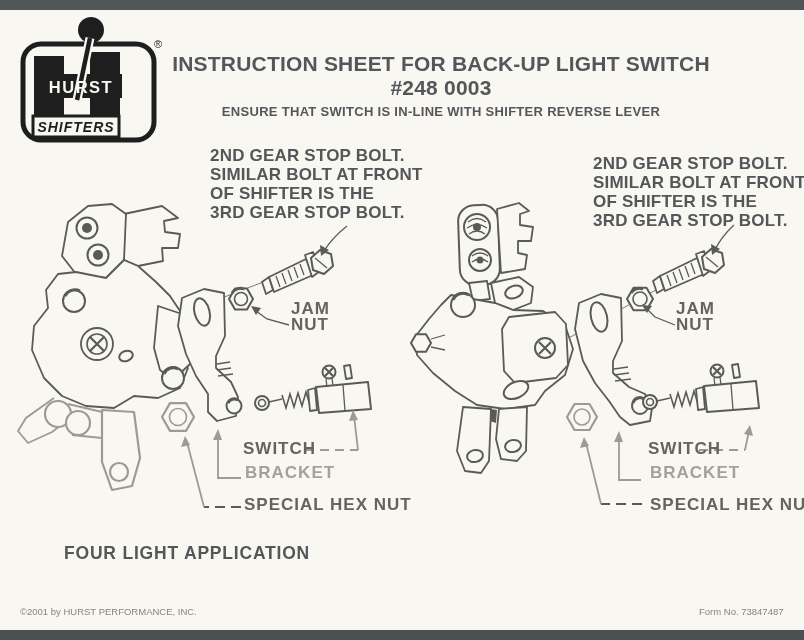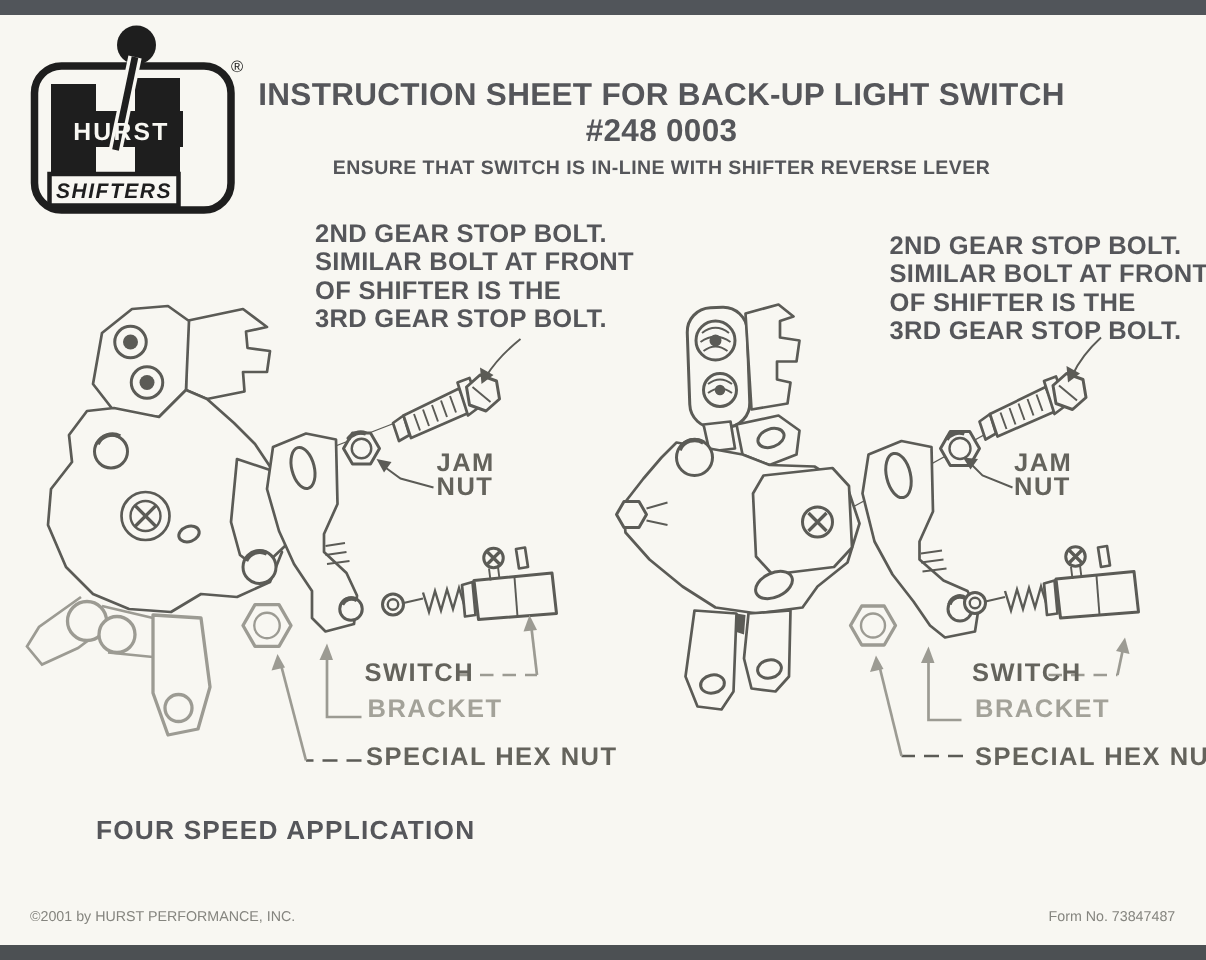--- a/index.html
+++ b/index.html
@@ -289,19 +289,19 @@
   <div class="dlabel" style="left:244px; top:497px;">SPECIAL HEX NUT</div>
 
   <div class="dlabel" style="left:676px; top:301px;">
     <div>JAM</div>
     <div>NUT</div>
   </div>
   <div class="dlabel" style="left:648px; top:441px;">SWITCH</div>
   <div class="dlabel dlabel-light" style="left:650px; top:465px;">BRACKET</div>
   <div class="dlabel" style="left:650px; top:497px;">SPECIAL HEX NUT</div>
 
-  <div class="caption caption-left">FOUR SPEED APPLICATION</div>
+  <div class="caption caption-left">FOUR LIGHT APPLICATION</div>
 
   <div class="footer-text footer-left">©2001 by HURST PERFORMANCE, INC.</div>
   <div class="footer-text footer-right">Form No. 73847487</div>
 
   <div class="band band-bottom"></div>
 </div>
 
 </body></html>

